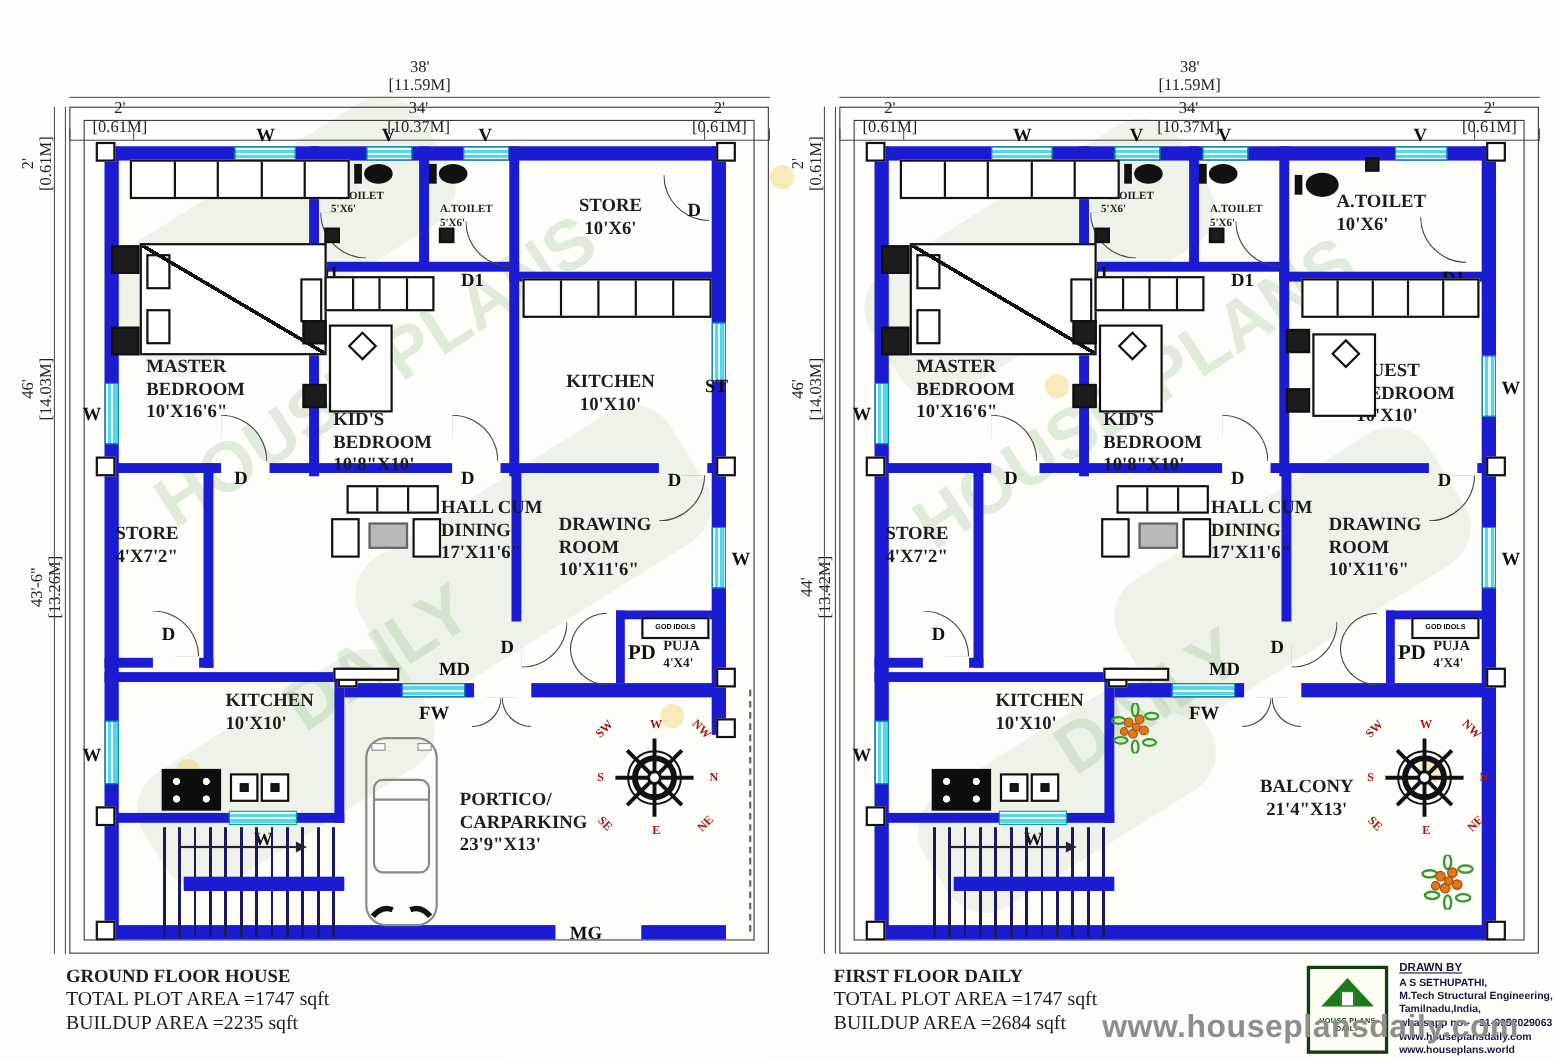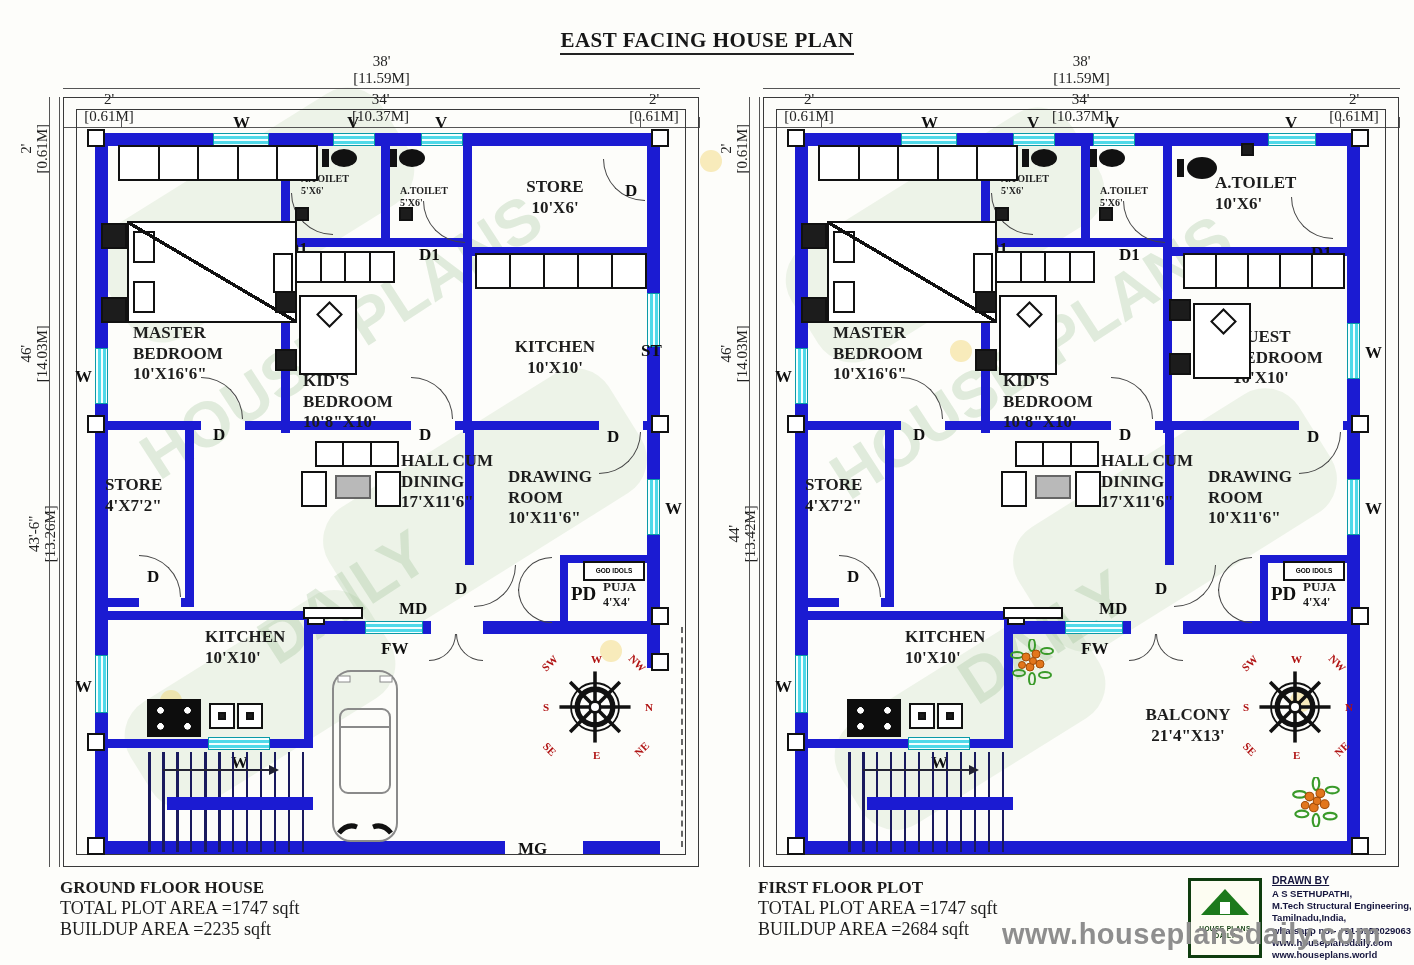--- a/index.html
+++ b/index.html
@@ -76,21 +76,20 @@
   <div class="wm" style="left:250px;top:560px">DAILY</div>
   <div class="wm" style="left:800px;top:320px">HOUSE PLANS</div>
   <div class="wm" style="left:950px;top:600px">DAILY</div>
   <div class="ydot" style="left:250px;top:300px"></div>
   <div class="ydot" style="left:600px;top:640px"></div>
   <div class="ydot" style="left:950px;top:340px"></div>
   <div class="ydot" style="left:1290px;top:690px"></div>
   <div class="ydot" style="left:160px;top:690px"></div>
   <div class="ydot" style="left:700px;top:150px"></div>
 
-  <div class="title"><b>EAST FACING HOUSE PLAN</b></div>
 
   <div class="plan" style="left:63px">
 
     <div class="dm" style="left:0;top:-2px;width:637px">
         <span>38'</span>
         <span>[11.59M]</span>
       </div>
     <div class="hl" style="left:0;top:33px;width:637px"></div>
     <div class="dm" style="left:0;top:36px;width:92px">
         <span>2'</span>
@@ -220,20 +219,21 @@
     <div class="rl sm" style="left:238px;top:118px;width:70px"><span>A.TOILET</span><span class="sz">5'X6'</span></div>
     <div class="rl sm" style="left:337px;top:130px;width:70px"><span>A.TOILET</span><span class="sz">5'X6'</span></div>
     <div class="rl c" style="left:412px;top:122px;width:160px"><span>STORE</span><span class="sz">10'X6'</span></div>
     <div class="rl" style="left:240px;top:316px;width:120px"><span>KID'S BEDROOM</span><span class="sz">10'8"X10'</span></div>
     <div class="rl c" style="left:412px;top:282px;width:160px"><span>KITCHEN</span><span class="sz">10'X10'</span></div>
     <div class="tg" style="left:578px;top:286px">ST</div>
     <div class="rl" style="left:42px;top:420px;width:85px"><span>STORE</span><span class="sz">4'X7'2"</span></div>
     <div class="rl" style="left:338px;top:396px;width:110px"><span>HALL CUM DINING</span><span class="sz">17'X11'6"</span></div>
     <div class="rl" style="left:445px;top:412px;width:110px"><span>DRAWING ROOM</span><span class="sz">10'X11'6"</span></div>
     <div class="rl" style="left:142px;top:572px;width:110px"><span>KITCHEN</span><span class="sz">10'X10'</span></div>
+    <div class="rl" style="left:355px;top:662px;width:175px"><span>PORTICO/ CARPARKING</span><span class="sz">23'9"X13'</span></div>
 
     <div class="cab" style="left:55px;top:90px;width:200px;height:36px">
         <i></i>
         <i></i>
         <i></i>
         <i></i>
         <i></i>
       </div>
     <div class="bx dk" style="left:38px;top:168px;width:26px;height:26px"></div>
     <div class="bx dk" style="left:38px;top:242px;width:26px;height:26px"></div>
@@ -585,21 +585,21 @@
       <b style="top:-10px;left:-14px;transform:rotate(-45deg)">SW</b>
     </div>
   </div>
 
   <div class="ftr" style="left:60px;top:878px">
     <span class="fh">GROUND FLOOR HOUSE</span>
     <span class="fl">TOTAL PLOT AREA =1747 sqft</span>
     <span class="fl">BUILDUP AREA =2235 sqft</span>
   </div>
   <div class="ftr" style="left:758px;top:878px">
-    <span class="fh">FIRST FLOOR PLOT</span>
+    <span class="fh">FIRST FLOOR DAILY</span>
     <span class="fl">TOTAL PLOT AREA =1747 sqft</span>
     <span class="fl">BUILDUP AREA =2684 sqft</span>
   </div>
 
   <div class="logo" style="left:1188px;top:878px">
     <div class="roof"></div>
     <div class="door"></div>
     <div class="logotx">HOUSE PLANS DAILY</div>
   </div>
   <div class="cred" style="left:1272px;top:874px">

